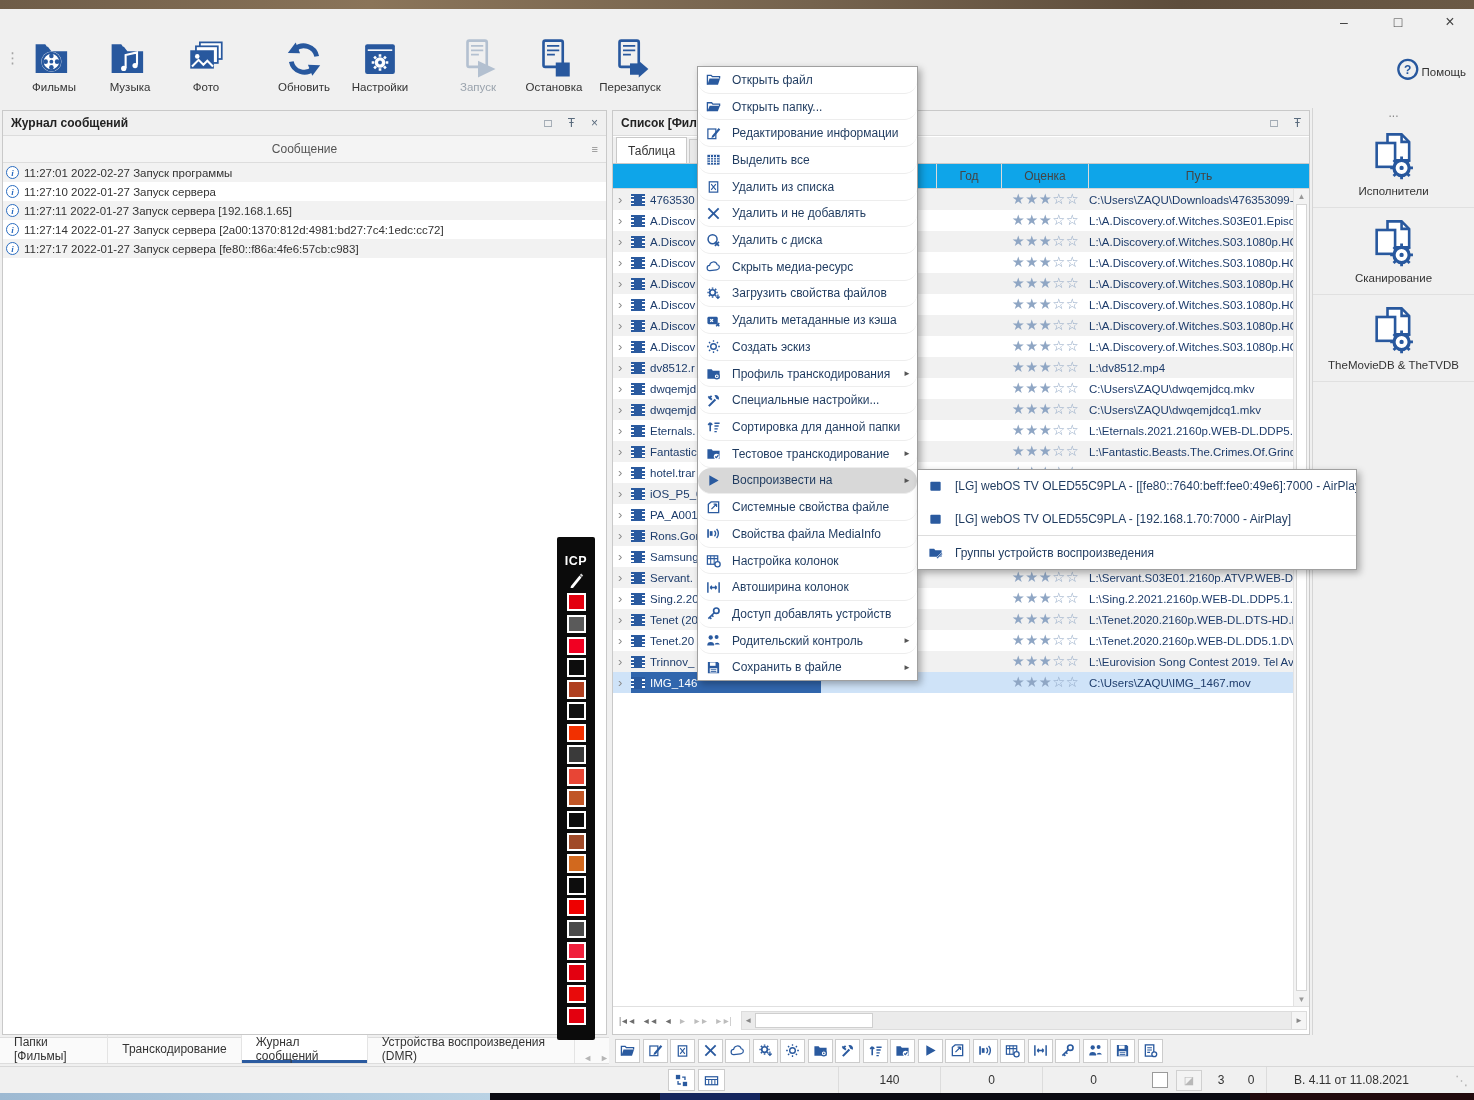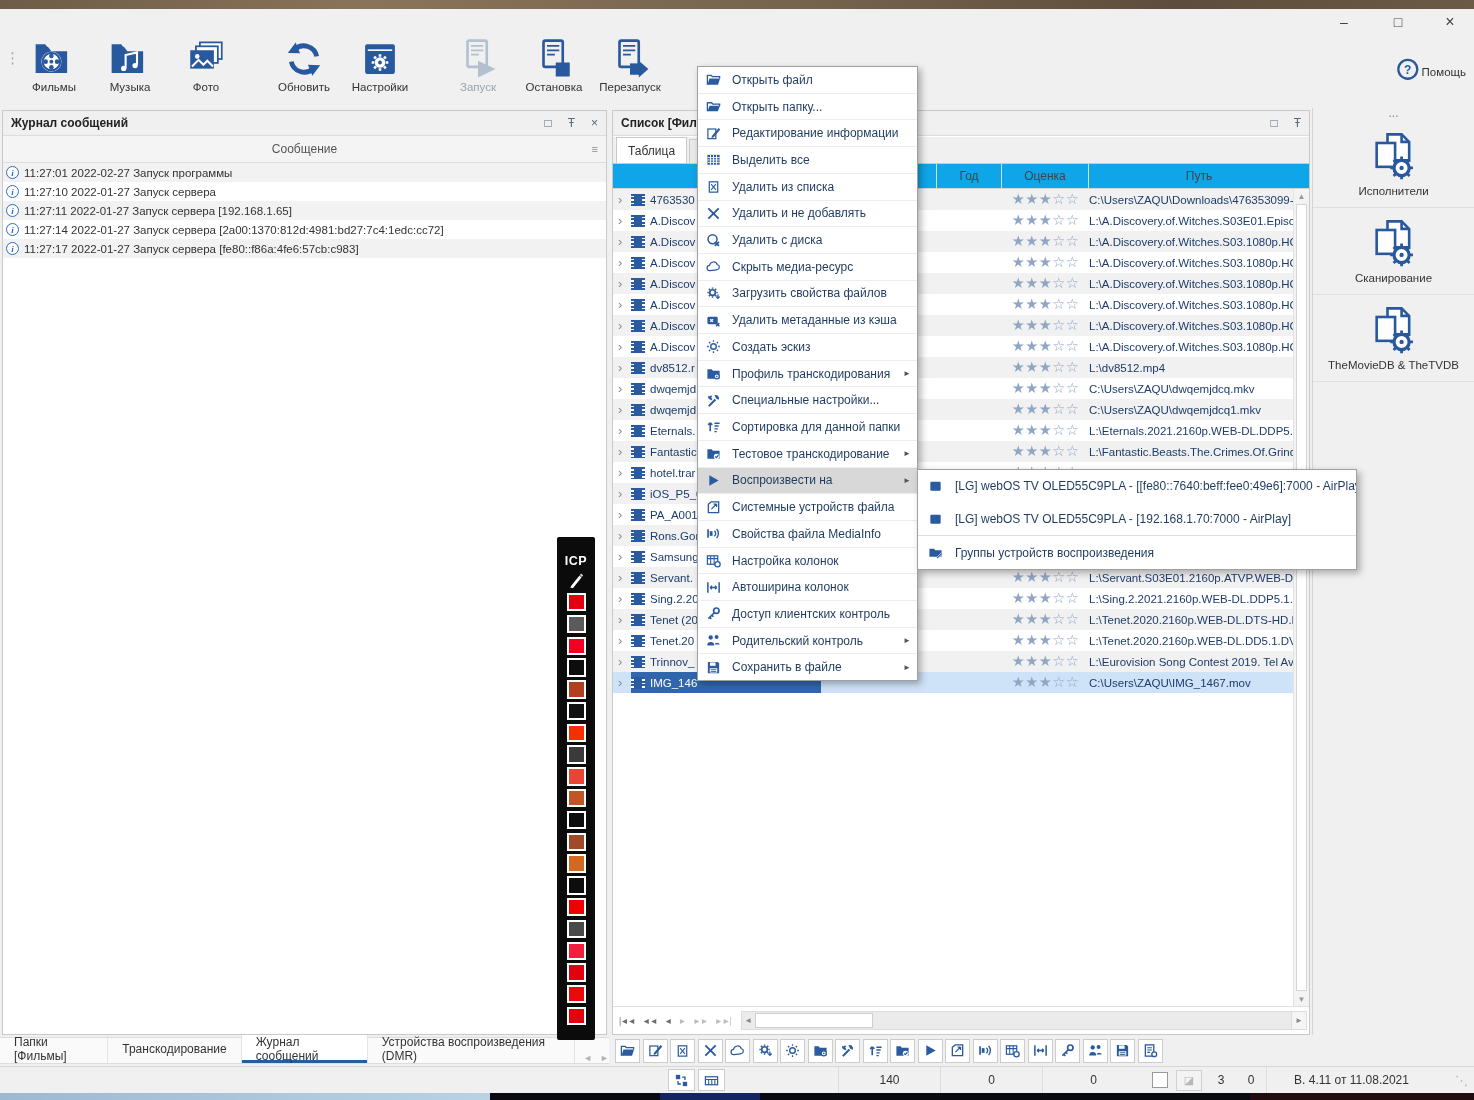--- a/index.html
+++ b/index.html
@@ -139,21 +139,21 @@
   .icp{position:absolute;left:557px;top:537px;width:38px;height:503px;background:#0b0b0b;z-index:5;
     display:flex;flex-direction:column;align-items:center;border-radius:2px;}
   .icp-title{color:#fff;font-weight:bold;font-size:12.5px;margin-top:17px;letter-spacing:.5px;}
   .icp-pen{margin-top:2px;}
   .swatches{display:flex;flex-direction:column;gap:3.4px;margin-top:5px;}
   .sw{width:19px;height:18.4px;border:2px solid #fff;box-sizing:border-box;}
 
   
   .cmenu{position:absolute;left:697px;top:66px;width:221px;height:615px;background:#fff;border:1px solid #a0a0a0;
     box-shadow:3px 3px 7px rgba(0,0,0,.3);z-index:10;display:flex;flex-direction:column;box-sizing:border-box;}
-  .mitem{flex:1;display:flex;align-items:center;padding:0 6px;border-bottom:1px solid #ededed;position:relative;}
+  .mitem{flex:1;display:flex;align-items:center;padding:0 6px;border-bottom:1px solid #ededed;position:relative;border-radius:13px;}
   .mitem:last-child{border-bottom:none;}
   .mitem.highlighted{background:#d8d8d8;}
   .micon{width:18px;height:16px;color:#2a5a9f;flex:none;display:flex;align-items:center;justify-content:center;}
   .mlabel{margin-left:10px;font-size:12px;color:#1e3a5f;white-space:nowrap;}
   .marrow{position:absolute;right:6px;font-size:8px;color:#555;display:none;}
   .mitem.submenu .marrow{display:block;}
 
   
   .smenu{position:absolute;left:917px;top:469px;width:440px;height:101px;background:#fff;border:1px solid #a0a0a0;
     box-shadow:3px 3px 7px rgba(0,0,0,.3);z-index:11;display:flex;flex-direction:column;box-sizing:border-box;}
@@ -1158,21 +1158,21 @@
         </span>
       <span class="mlabel">Воспроизвести на</span>
       <span class="marrow">►</span>
     </div>
       <div class="mitem">
       <span class="micon">
           <svg class="ic" viewBox="0 0 16 16">
             <use href="#sym-sys-props"></use>
           </svg>
         </span>
-      <span class="mlabel">Системные устройств файла</span>
+      <span class="mlabel">Системные свойства файле</span>
 
     </div>
       <div class="mitem">
       <span class="micon">
           <svg class="ic" viewBox="0 0 16 16">
             <use href="#sym-mediainfo"></use>
           </svg>
         </span>
       <span class="mlabel">Свойства файла MediaInfo</span>
 
@@ -1194,21 +1194,21 @@
         </span>
       <span class="mlabel">Автоширина колонок</span>
 
     </div>
       <div class="mitem">
       <span class="micon">
           <svg class="ic" viewBox="0 0 16 16">
             <use href="#sym-client-access"></use>
           </svg>
         </span>
-      <span class="mlabel">Доступ клиентских контроль</span>
+      <span class="mlabel">Доступ добавлять устройств</span>
 
     </div>
       <div class="mitem submenu">
       <span class="micon">
           <svg class="ic" viewBox="0 0 16 16">
             <use href="#sym-parental"></use>
           </svg>
         </span>
       <span class="mlabel">Родительский контроль</span>
       <span class="marrow">►</span>

